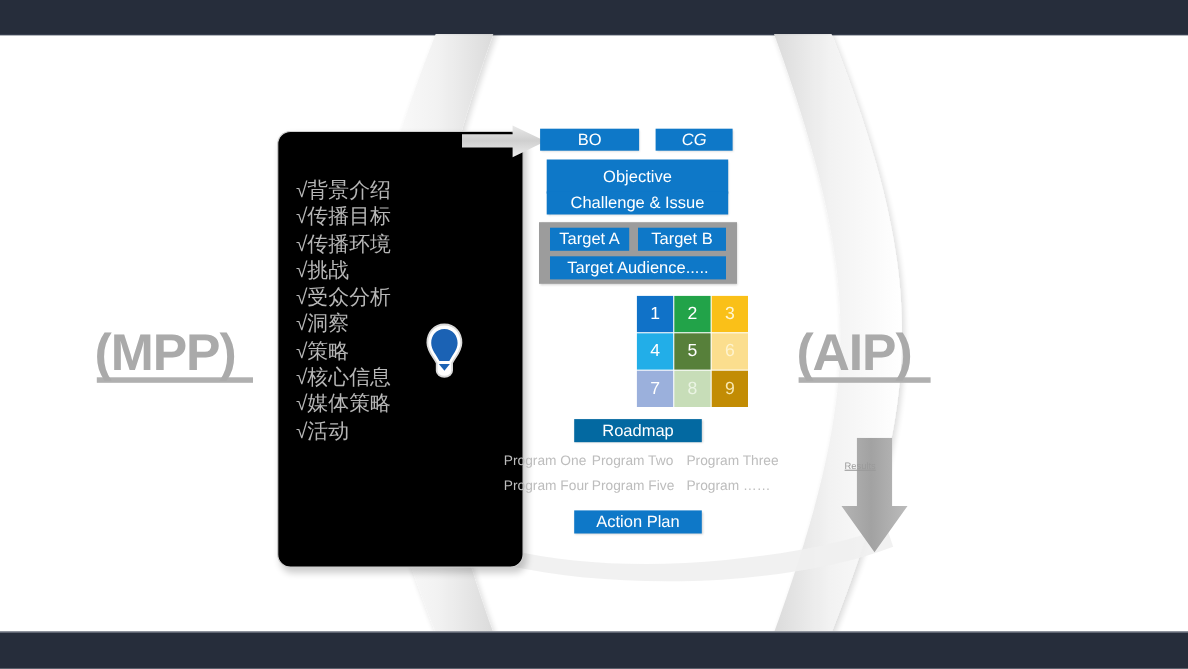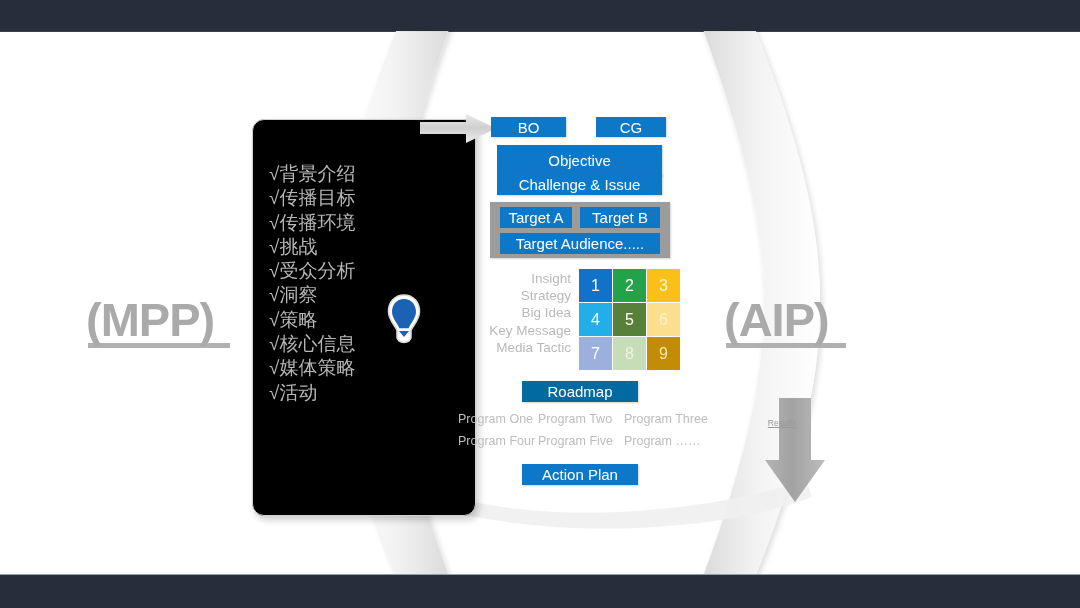--- a/index.html
+++ b/index.html
@@ -67,22 +67,22 @@
   .blue-box {
     position: absolute;
     background: #0E78C8;
     color: #ffffff;
     font-size: 15px;
     text-align: center;
     line-height: 1;
     display: flex; align-items: center; justify-content: center;
     box-shadow: 1px 1px 2px rgba(0,0,0,0.18);
   }
-  #box-bo  { left: 491px; top: 117px; width: 75px; height: 20px; }
-  #box-cg  { left: 596px; top: 117px; width: 70px; height: 20px; }
+  #box-bo  { left: 491px; top: 117px; width: 90px; height: 20px; }
+  #box-cg  { left: 596px; top: 117px; width: 70px; height: 20px; font-style: italic; }
   #box-objective { left: 497px; top: 145px; width: 165px; height: 31px; }
   #box-challenge { left: 497px; top: 174px; width: 165px; height: 21px; }
 
   .target-group {
     position: absolute; left: 490px; top: 202px;
     width: 180px; height: 56px;
     background: #9c9c9c;
     box-shadow: 1px 1px 2px rgba(0,0,0,0.18);
   }
   #box-target-a { left: 10px; top: 5px; width: 72px; height: 21px; position:absolute;}
@@ -242,27 +242,20 @@
   <div class="blue-box" id="box-cg" style="background: rgb(14, 120, 200);">CG</div>
   <div class="blue-box" id="box-objective" style="background: rgb(14, 120, 200);">Objective</div>
   <div class="blue-box" id="box-challenge" style="background: rgb(14, 120, 200);">Challenge &amp; Issue</div>
 
   <div class="target-group" style="background: rgb(156, 156, 156);">
     <div class="blue-box" id="box-target-a" style="background: rgb(14, 120, 200);">Target A</div>
     <div class="blue-box" id="box-target-b" style="background: rgb(14, 120, 200);">Target B</div>
     <div class="blue-box" id="box-target-aud" style="background: rgb(14, 120, 200);">Target Audience.....</div>
   </div>
 
-  <div class="matrix-labels">
-    <div>Insight</div>
-    <div>Strategy</div>
-    <div>Big Idea</div>
-    <div>Key Message</div>
-    <div>Media Tactic</div>
-  </div>
 
   <div class="matrix-grid">
     <div class="matrix-cell" style="background: rgb(16, 114, 200); color: rgb(255, 255, 255);">1</div>
     <div class="matrix-cell" style="background: rgb(34, 163, 73); color: rgb(255, 255, 255);">2</div>
     <div class="matrix-cell" style="background: rgb(250, 192, 24); color: rgb(255, 246, 210);">3</div>
     <div class="matrix-cell" style="background: rgb(34, 174, 232); color: rgb(255, 255, 255);">4</div>
     <div class="matrix-cell" style="background: rgb(87, 128, 58); color: rgb(255, 255, 255);">5</div>
     <div class="matrix-cell" style="background: rgb(251, 222, 142); color: rgb(254, 243, 205);">6</div>
     <div class="matrix-cell" style="background: rgb(155, 176, 220); color: rgb(255, 255, 255);">7</div>
     <div class="matrix-cell" style="background: rgb(199, 221, 184); color: rgb(234, 244, 227);">8</div>

